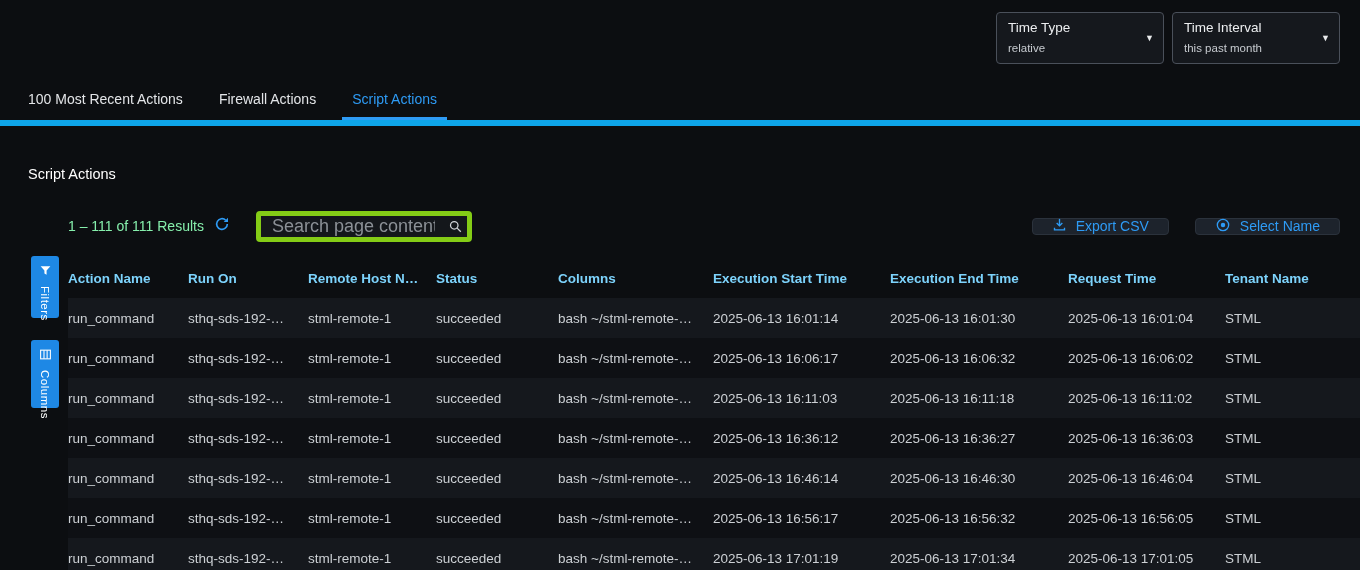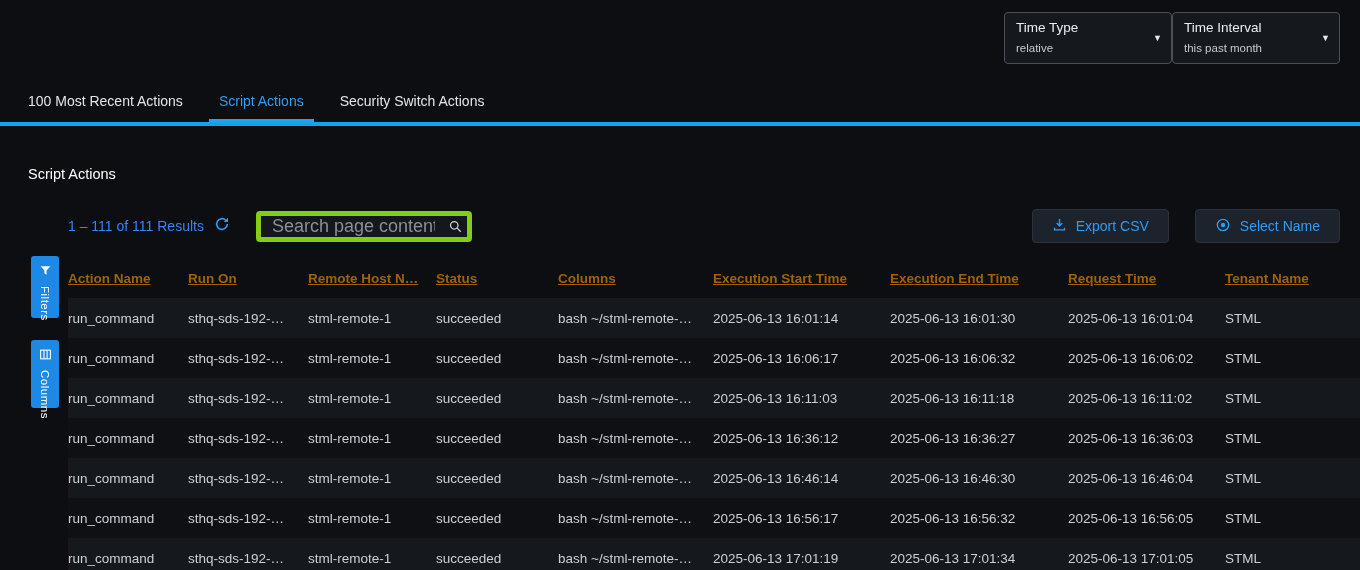--- a/index.html
+++ b/index.html
@@ -4,59 +4,59 @@
 <style>
   * { box-sizing: border-box; }
   html,body { margin:0; padding:0; }
   body {
     width:1360px; height:570px; overflow:hidden; position:relative;
     background:#0c0e11; color:#d6dade;
     font-family:"Liberation Sans", sans-serif;
   }
 
   
-  .time-controls { position:absolute; top:12px; right:20px; display:flex; }
+  .time-controls { position:absolute; top:12px; right:20px; display:flex; gap:8px; }
   .dropdown {
     width:168px; height:52px; background:#15181d; border:1px solid #4a505a;
     border-radius:4px; padding:7px 24px 6px 11px; position:relative; cursor:pointer;
   }
   .dd-label { font-size:13.5px; color:#eceef0; }
   .dd-value { font-size:11.5px; color:#c7cbd0; margin-top:7px; }
   .dd-caret { position:absolute; right:9px; top:50%; transform:translateY(-50%);
     font-size:9px; color:#e8eaec; }
 
   
   .tabbar {
     margin-top:84px; padding-left:28px; display:flex; gap:36px; align-items:flex-end;
-    border-bottom:4px solid #0ea5e9; height:42px;
+    border-bottom:6px solid #0ea5e9; height:42px;
   }
   .tab { font-size:14px; color:#e3e5e8; padding:12px 0 13px; cursor:pointer; white-space:nowrap; }
   .tab.active {
     color:#2e9bf5; padding:12px 10px 10px; margin:0 -10px;
     border-bottom:3px solid #2e9bf5;
   }
 
   
   .section-title { margin:40px 0 0 28px; font-size:14.5px; color:#ffffff; }
 
   
   .toolbar { margin-top:26px; padding:0 20px 0 68px; display:flex; align-items:center; height:36px; }
-  .results-text { font-size:14px; color:#3b82f6; white-space:nowrap; }
+  .results-text { font-size:14px; color:#86efac; white-space:nowrap; }
   .refresh-btn { margin-left:10px; cursor:pointer; display:flex; align-items:center; }
   .searchbox { position:relative; margin-left:26px; }
   .searchbox input {
     width:216px; height:31px; background:#14171b; border:5px solid #84cc16; border-radius:4px;
     color:#f0abfc; font-size:18px; padding:0 32px 0 11px; outline:none;
     font-family:"Liberation Sans", sans-serif;
   }
   .searchbox input::placeholder { color:#8b9096; }
   .search-icon { position:absolute; right:9px; top:8px; }
   .toolbar-spacer { flex:1; }
   .tool-btn {
-    height:34px; padding:0 19px; margin-left:26px; background:#1d232c; border:1px solid #2b323c;
+    height:17px; padding:0 19px; margin-left:26px; background:#1d232c; border:1px solid #2b323c;
     border-radius:4px; color:#2e9bf5; font-size:14px; display:flex; align-items:center; gap:9px;
     cursor:pointer; white-space:nowrap;
   }
 
   
   .side-btn {
     position:absolute; left:31px; width:28px; background:#1e88e5; border-radius:3px;
     display:flex; flex-direction:column; align-items:center; padding-top:7px; gap:5px;
     cursor:pointer; z-index:5;
   }
@@ -68,22 +68,22 @@
   #columns-btn { top:340px; height:68px; }
 
   
   .table { margin:14px 0 0 68px; }
   .tr, .thead {
     display:grid;
     grid-template-columns:120px 120px 128px 122px 155px 177px 178px 157px 1fr;
     align-items:center;
   }
   .thead { height:40px; }
-  .th { font-size:13.5px; font-weight:bold; color:#a16207; padding-right:10px;
-    white-space:nowrap; overflow:hidden; cursor:pointer;text-decoration:underline; }
+  .th { font-size:13.5px; font-weight:bold; color:#7dd3fc; padding-right:10px;
+    white-space:nowrap; overflow:hidden; cursor:pointer; }
   .tr { height:40px; }
   .tr.odd { background:#15181d; }
   .tr.even { background:#0e1014; }
   .td { font-size:13.5px; color:#ccd0d4; padding-right:10px;
     white-space:nowrap; overflow:hidden; }
 </style>
 </head>
 <body>
 
 <div class="time-controls">
@@ -94,22 +94,22 @@
   </div>
   <div class="dropdown">
     <div class="dd-label">Time Interval</div>
     <div class="dd-value">this past month</div>
     <div class="dd-caret">▼</div>
   </div>
 </div>
 
 <div class="tabbar">
     <div class="tab">100 Most Recent Actions</div>
+    <div class="tab">Firewall Actions</div>
     <div class="tab active">Script Actions</div>
-    <div class="tab">Security Switch Actions</div>
   </div>
 
 <div class="section-title">Script Actions</div>
 
 <div class="toolbar">
   <span class="results-text">1 – 111 of 111 Results</span>
   <span class="refresh-btn">
     <span>
       <svg width="16" height="16" viewBox="0 0 24 24">
           <path fill="none" stroke="#2e9bf5" stroke-width="2.4" d="M20 12a8 8 0 1 1-2.4-5.7"></path>

